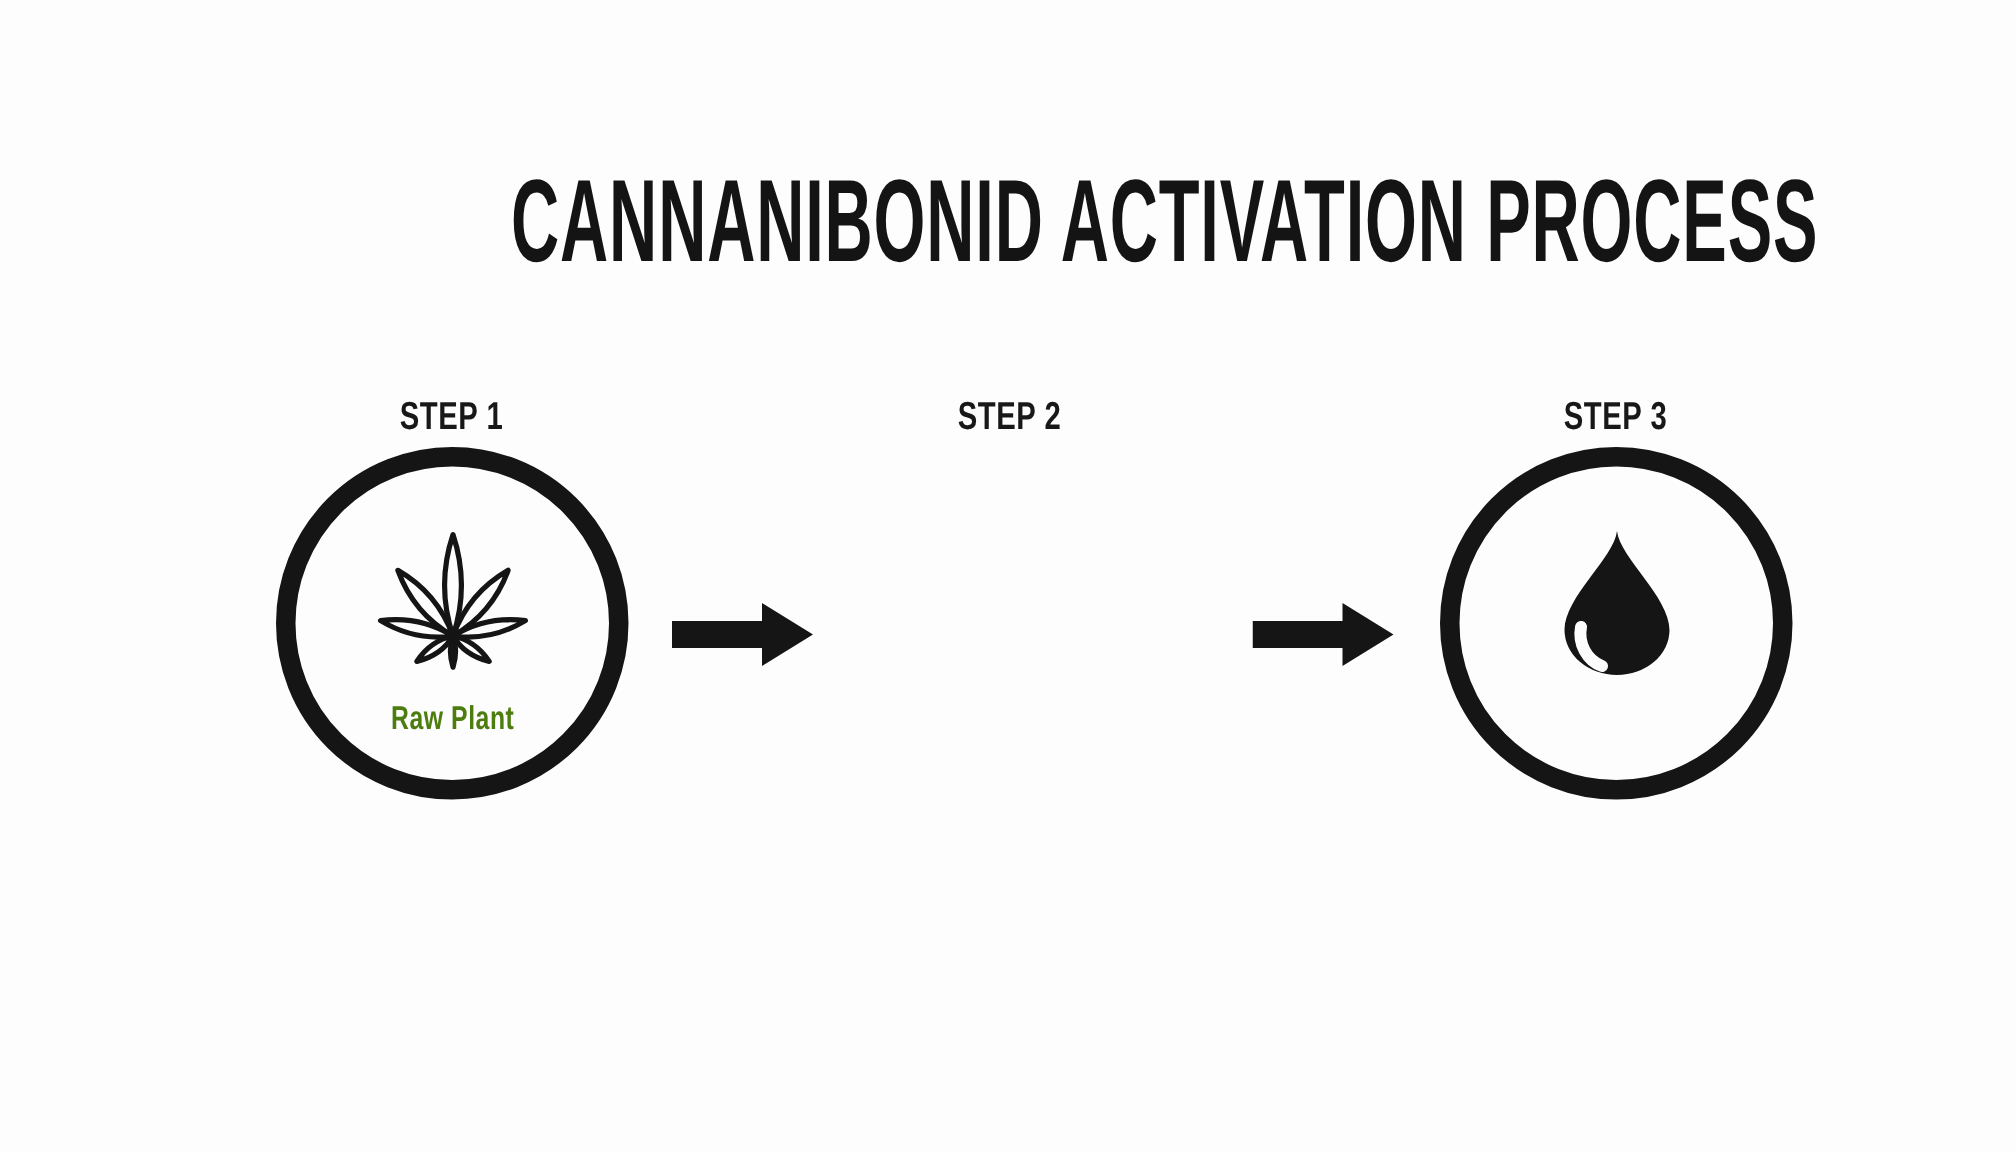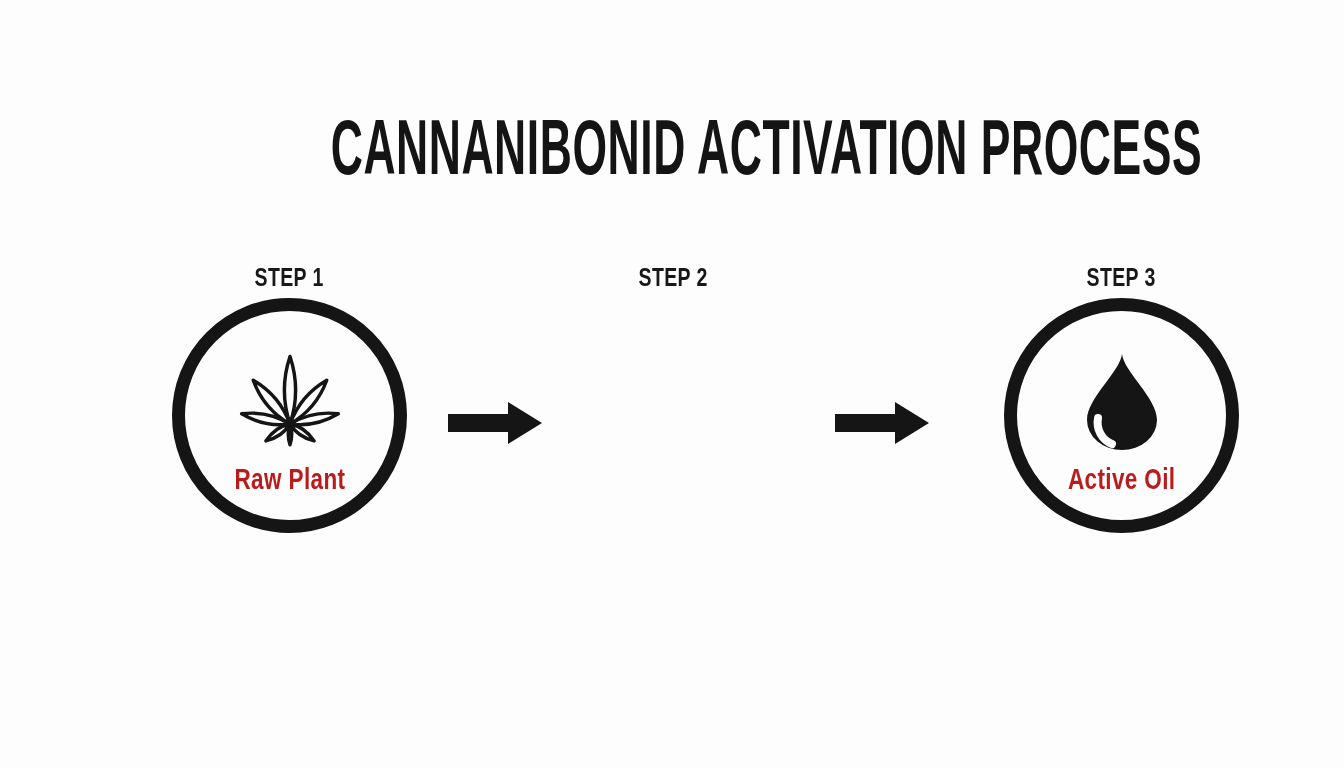--- a/index.html
+++ b/index.html
@@ -9,53 +9,53 @@
     margin:0 auto;
     background:#fdfdfd;
     overflow:hidden;
     font-family:"Liberation Sans","DejaVu Sans",sans-serif;
     color:#151515;
   }
   .sq { display:inline-block; white-space:nowrap; }
 
   
   .title {
-    position:absolute; top:108px; left:2px; right:0;
+    position:absolute; top:108px; left:12px; right:0;
     margin:0; text-align:center;
     font-size:78px; line-height:1; font-weight:bold;
     color:#141414;
   }
   .title .sq { transform:scaleX(0.57); transform-origin:50% 50%; letter-spacing:1px; }
 
   
   .step { position:absolute; top:261px; width:235px; text-align:center; }
-  .step-1 { left:172px;text-decoration:underline; }
+  .step-1 { left:184px;text-decoration:underline; }
   .step-2 { left:556px; }
-  .step-3 { left:1004px; }
+  .step-3 { left:960px; }
 
   .step-label {
     font-size:26px; font-weight:bold; line-height:32px;
     color:#181818; margin-bottom:5px;
   }
   .step-label .sq { transform:scaleX(0.75); transform-origin:50% 50%; letter-spacing:0.5px; }
 
   .circle {
     box-sizing:border-box;
     width:235px; height:235px;
     border:13px solid #151515;
     border-radius:50%;
     background:#fdfdfd;
     display:flex; flex-direction:column; align-items:center;
     padding-top:42px;
   }
   .icon-box { height:97px; display:flex; align-items:center; justify-content:center; }
   .circle-label {
     margin-top:12px;
-    font-size:30px; font-weight:bold; line-height:33px;
-    color:#b91c1c;
+    font-size:22px; font-weight:bold; line-height:33px;
+    color:#4d7c0f;
   }
   .circle-label .sq { transform:scaleX(0.75); transform-origin:50% 50%; letter-spacing:0.5px; }
 
   
   .arrow { position:absolute; top:401px; width:95px; height:44px; }
   .arrow-1 { left:448px; }
   .arrow-2 { left:835px; }
 </style>
 </head>
 <body>
@@ -109,19 +109,16 @@
     <div class="step-label">
       <span class="sq">STEP 3</span>
     </div>
     <div class="circle">
       <div class="icon-box">
         <svg width="78" height="100" viewBox="0 0 78 100">
           <path fill="#151515" d="M39 2 C 41 20 74 46 74 68 A 35 30 0 0 1 4 68 C 4 46 37 20 39 2 Z"></path>
           <path fill="none" stroke="#fdfdfd" stroke-width="8" stroke-linecap="round" d="M15 66 a 22 23 0 0 0 14 26"></path>
         </svg>
       </div>
-      <div class="circle-label">
-        <span class="sq">Active Oil</span>
-      </div>
     </div>
   </div>
 
 </div>
 
 </body></html>

